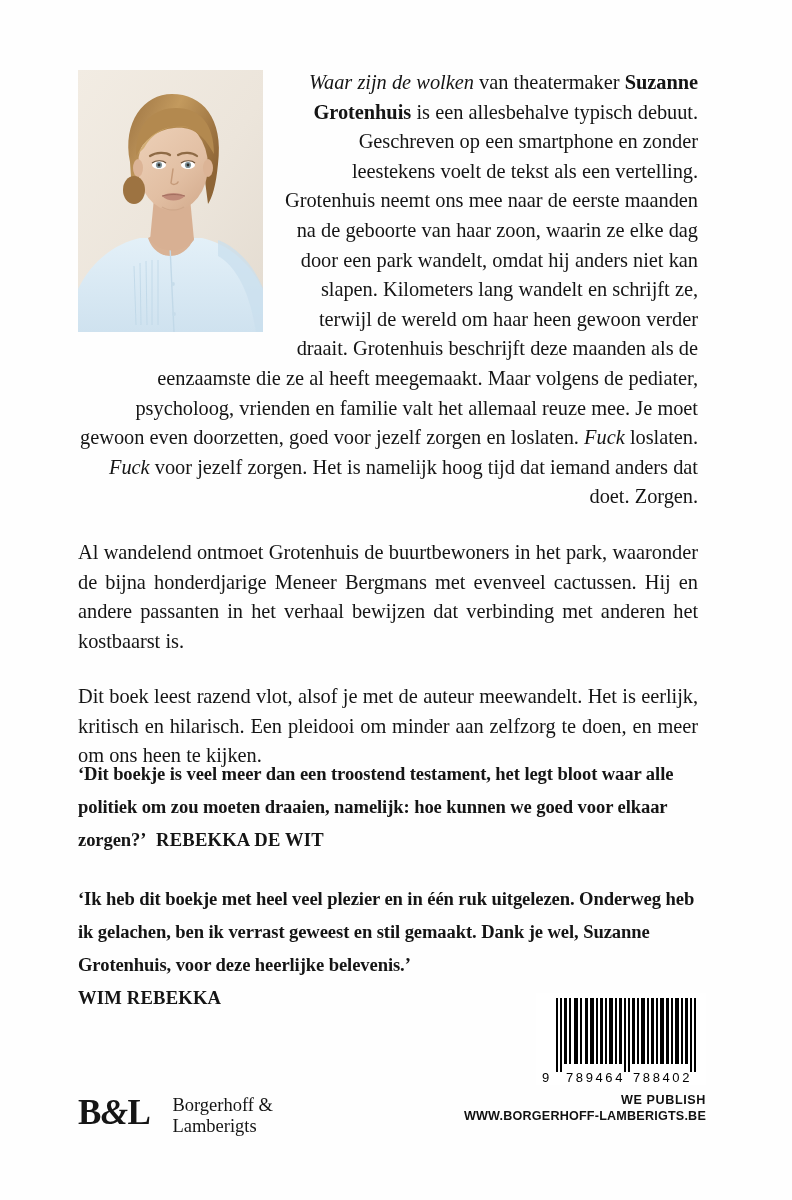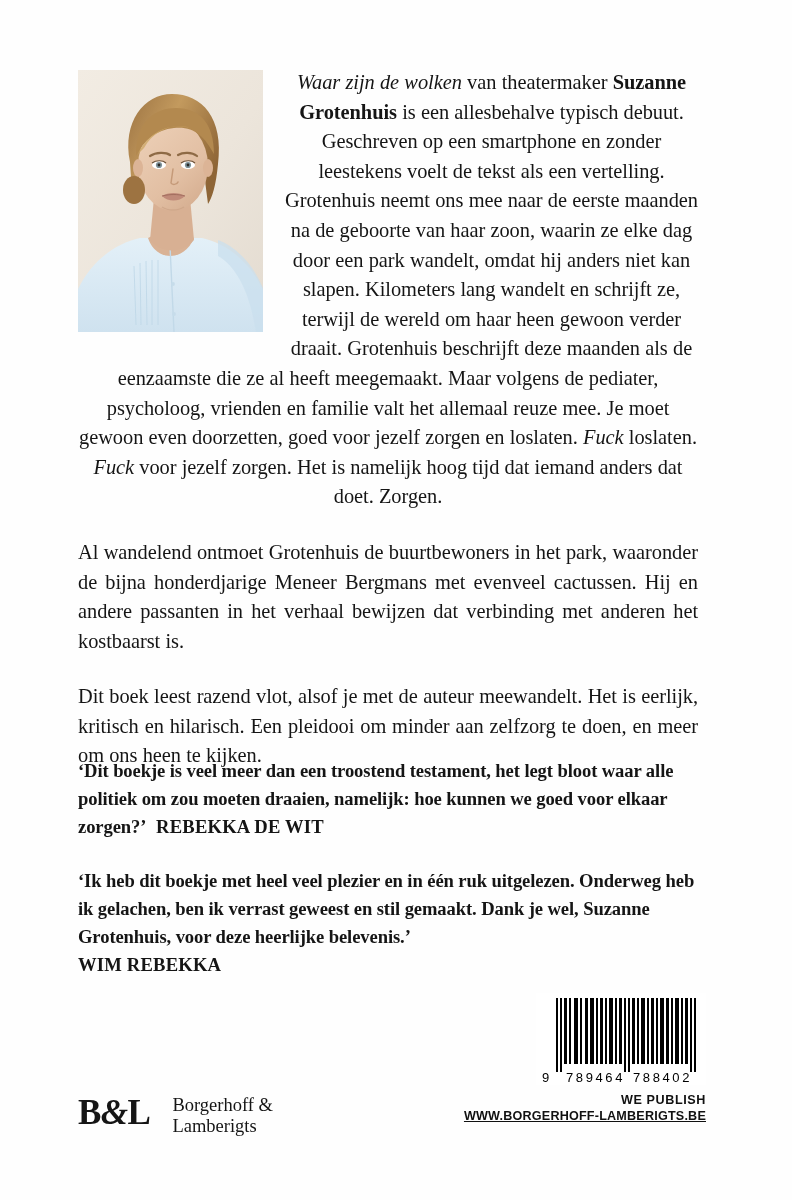--- a/index.html
+++ b/index.html
@@ -49,41 +49,41 @@
   .para {
     font-size: 20.4px;
     line-height: 29.6px;
     text-align: justify;
     text-justify: inter-word;
     margin: 0;
     letter-spacing: -0.05px;
     word-spacing: 0.2px;
   }
   .para.first {
-    text-align: center;
+    text-align: right;
   }
   .para + .para {
     margin-top: 26px;
   }
   .para i { font-style: italic; }
   .para b { font-weight: bold; }
 
   
   .copy::after { content: ""; display: block; clear: both; }
 
   
   .blurbs {
     position: absolute;
     left: 78px;
     top: 757px;
     width: 620px;
   }
   .blurb {
     font-size: 18.6px;
-    line-height: 28px;
+    line-height: 33px;
     font-weight: bold;
     margin: 0;
     letter-spacing: -0.1px;
   }
   .blurb + .blurb { margin-top: 26px; }
   .attrib {
     font-weight: bold;
     letter-spacing: 0.2px;
   }
   .attrib-line {
@@ -143,21 +143,20 @@
   .imprint .we {
     font-size: 12.6px;
     letter-spacing: 0.6px;
     display: block;
   }
   .imprint .url {
     font-size: 12.6px;
     letter-spacing: 0.2px;
     display: block;
     margin-top: 2px;
-    text-decoration: underline;
   }
 </style>
 </head>
 <body>
 
 <div class="page">
 
   <div class="photo-wrap">
     <svg class="photo-svg" viewBox="0 0 185 262" preserveAspectRatio="xMidYMid slice">
       <defs>

